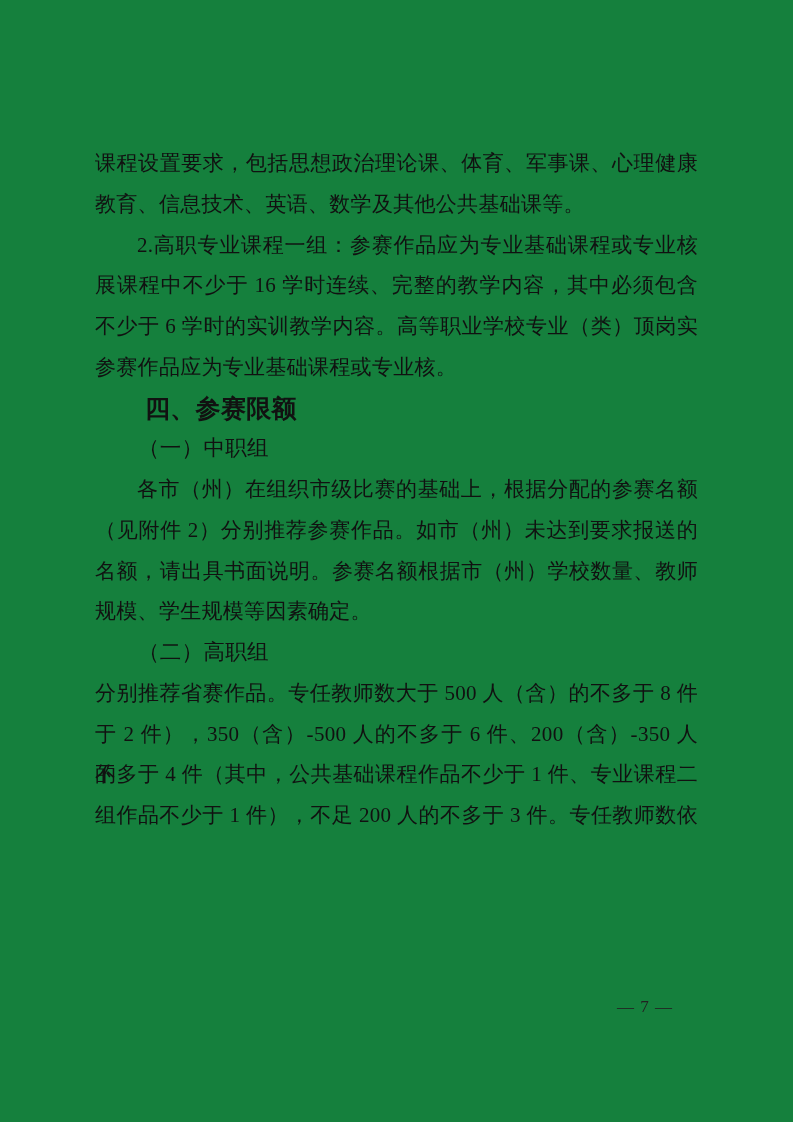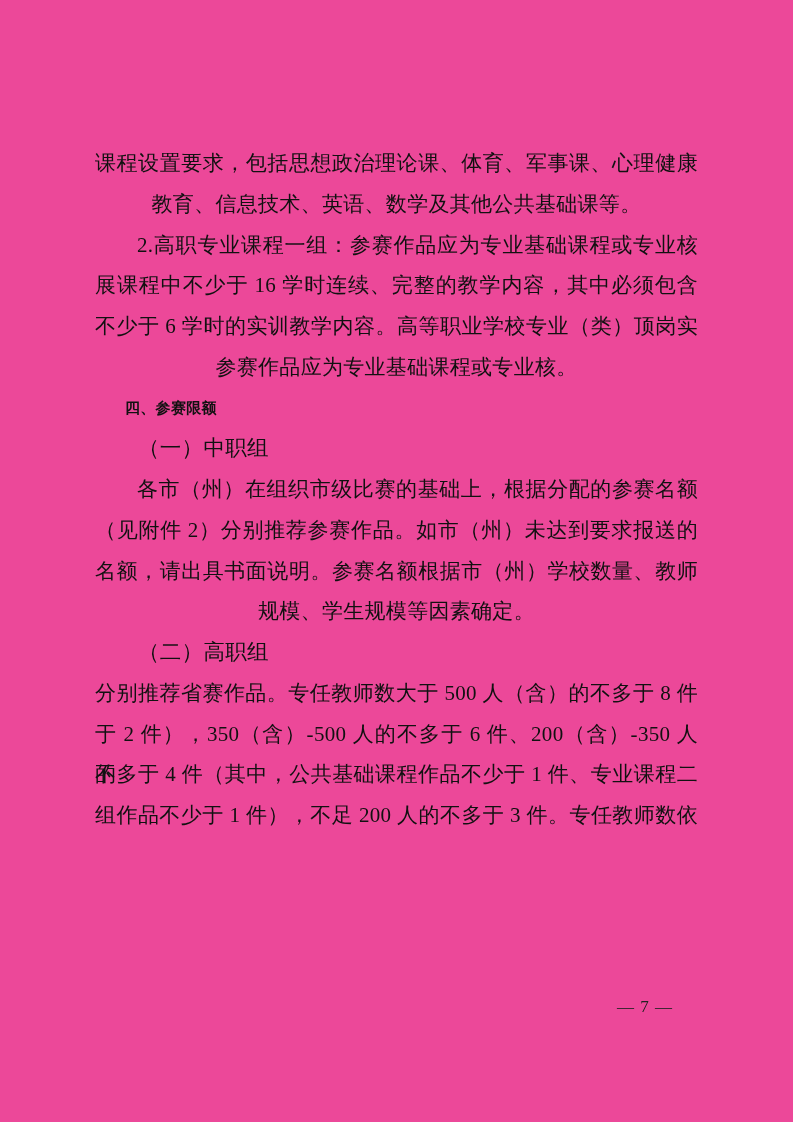--- a/index.html
+++ b/index.html
@@ -2,52 +2,52 @@
 <html><head>
 <meta charset="utf-8">
 <style>
   * { margin: 0; padding: 0; box-sizing: border-box; }
   html, body { background: #888; }
   .page {
     position: relative;
     width: 793px;
     height: 1122px;
     margin: 0 auto;
-    background: #ec4899;
+    background: #15803d;
     overflow: hidden;
     font-family: "Liberation Serif", "DejaVu Serif", serif;
     color: #111111;
   }
   .content {
     position: absolute;
     left: 95px;
     top: 143px;
     width: 603px;
   }
   .ln {
     height: 40.75px;
     line-height: 40.75px;
     font-size: 21px;
     letter-spacing: 0.3px;
     color: #111111;
-    text-align: center;
+    text-align: left;
   }
   
   .j {
     text-align: justify;
     text-align-last: justify;
     text-justify: inter-character;
   }
   
   .ind { text-indent: 2em; }
   
   .heading {
     font-family: "Liberation Sans", "DejaVu Sans", sans-serif;
     font-weight: bold;
-    font-size: 15px;
+    font-size: 25px;
     text-align: center;
     text-align-last: left;
   }
   
   .sub {
     font-size: 21.5px;
     text-align: right;
     text-align-last: left;
   }
   .page-number {

